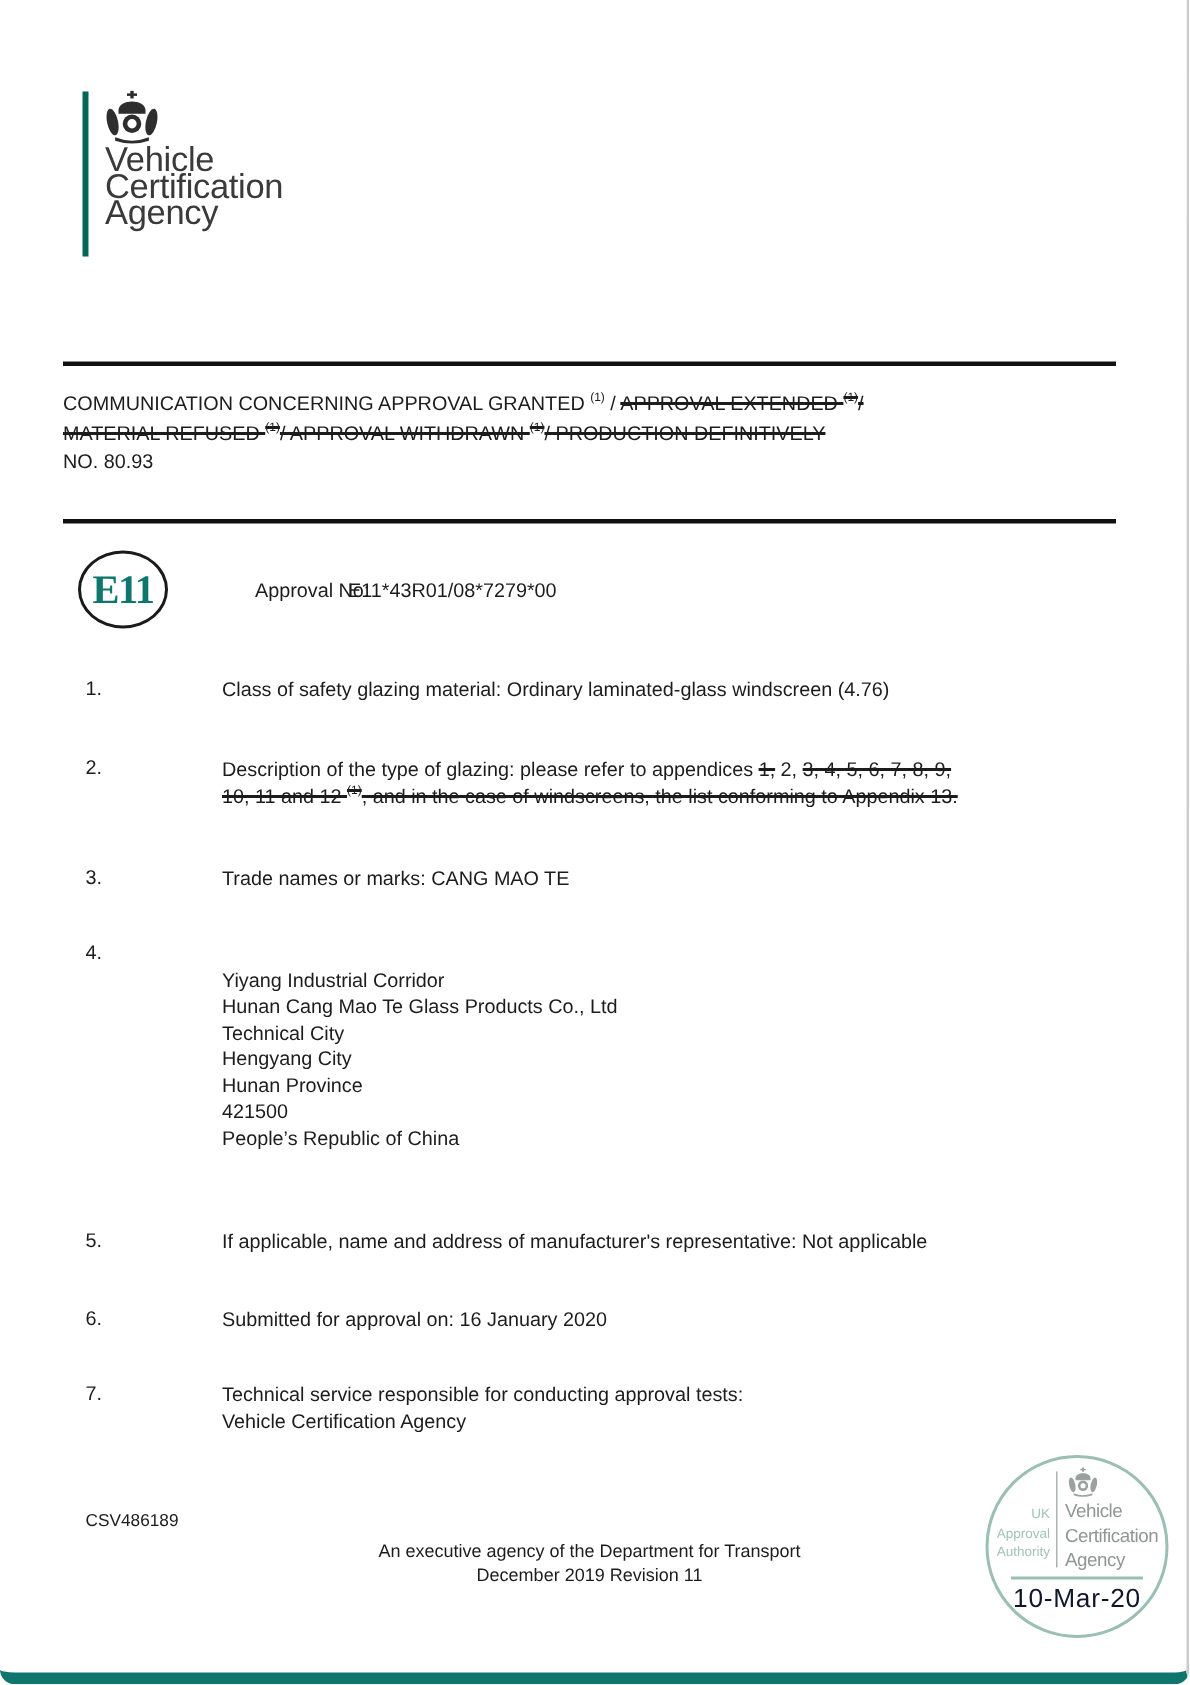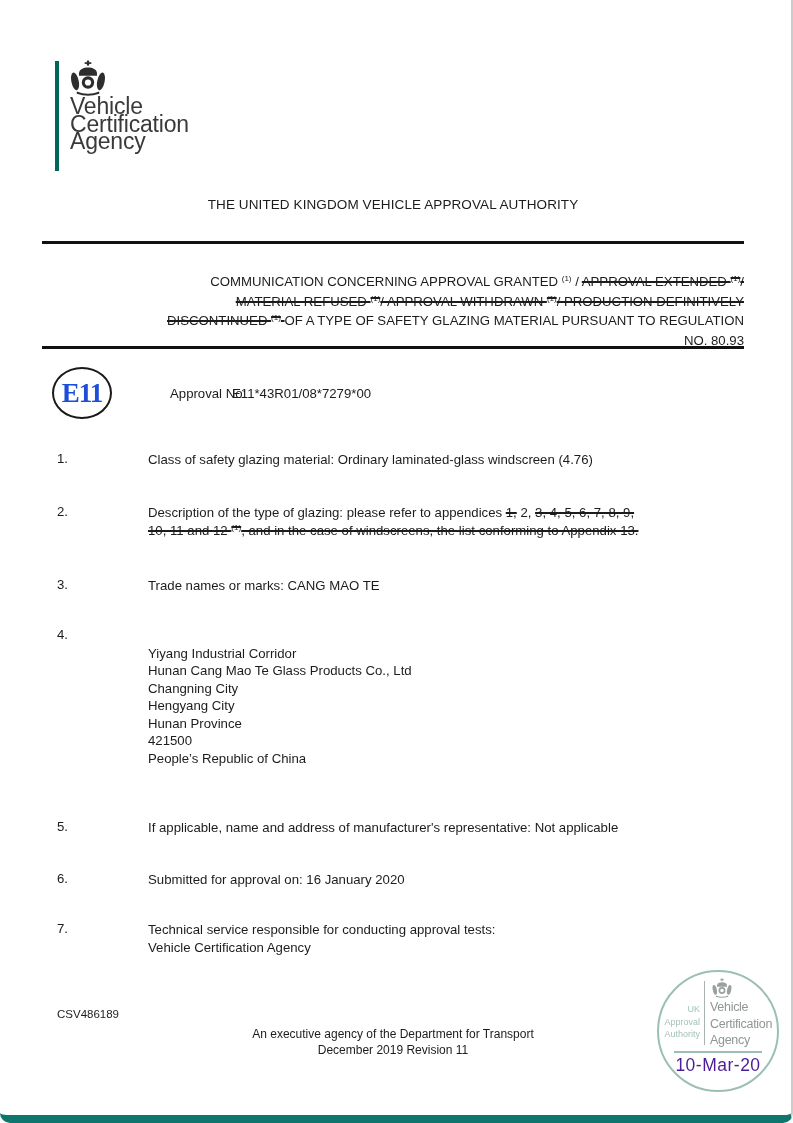--- a/index.html
+++ b/index.html
@@ -18,26 +18,26 @@
   
   .brand{position:absolute;left:55px;top:58px;}
   .brand-bar{position:absolute;left:0;top:3px;width:4px;height:110px;}
   .brand-crest{position:absolute;left:15px;top:0;width:36px;height:40px;color:#2e2e2e;}
   .brand-name{position:absolute;left:15px;top:40px;font-size:23px;line-height:28px;color:#3a3a3a;letter-spacing:-0.2px;white-space:nowrap;}
   
   .authority-title{position:absolute;left:42px;top:197px;width:702px;text-align:center;font-size:13.5px;letter-spacing:0.1px;}
   .rule{position:absolute;left:42px;width:702px;height:3px;background:#111;}
   .rule-1{top:241px;}
   .rule-2{top:346px;}
-  .communication{position:absolute;left:42px;top:272px;width:702px;text-align:right;font-size:13.2px;}
+  .communication{position:absolute;left:42px;top:259px;width:702px;text-align:left;font-size:13.2px;}
   .communication .line{line-height:19.5px;min-height:19.5px;}
   
   .e-mark{position:absolute;left:52px;top:367px;width:60px;height:52px;border:2.5px solid #1a1a1a;border-radius:50%;
           display:flex;align-items:center;justify-content:center;box-sizing:border-box;}
-  .e-mark span{font-family:"Liberation Serif","DejaVu Serif",serif;font-weight:bold;font-size:27px;color:#1d4ed8;letter-spacing:-1px;}
+  .e-mark span{font-family:"Liberation Serif","DejaVu Serif",serif;font-weight:bold;font-size:27px;color:#0f766e;letter-spacing:-1px;}
   .approval-label{position:absolute;left:130px;top:386px;font-size:13.2px;margin-left:40px;}
   .approval-number{position:absolute;left:232px;top:386px;font-size:13.2px;}
   
   .item{position:absolute;left:57px;width:690px;font-size:13.2px;}
   .item .num{position:absolute;left:0;top:0;}
   .item .body{position:absolute;left:91px;top:0;width:599px;}
   .line{line-height:17.5px;min-height:17.5px;}
   .item:nth-of-type(1){top:451px;}
   .item:nth-of-type(2){top:504px;}
   .item:nth-of-type(3){top:577px;}
@@ -54,21 +54,21 @@
   
   .stamp{position:absolute;left:657px;top:970px;width:122px;height:122px;border-radius:50%;box-sizing:border-box;}
   .stamp-ring{position:absolute;inset:0;border:2.5px solid #9bbfb3;border-radius:50%;box-sizing:border-box;}
   .stamp-left{position:absolute;left:1px;top:33px;width:42px;text-align:right;font-size:9px;color:#a3c2b8;}
   .stamp-left .line{line-height:12.5px;min-height:12.5px;}
   .stamp-divider{position:absolute;left:47px;top:11px;width:1px;height:64px;background:#a9b3b0;}
   .stamp-crest{position:absolute;left:55px;top:8px;width:20px;height:20px;color:#9aa19f;}
   .stamp-right{position:absolute;left:53px;top:29px;width:68px;font-size:12.5px;color:#8f9694;letter-spacing:-0.3px;}
   .stamp-right .line{line-height:16.5px;min-height:16.5px;}
   .stamp-hline{position:absolute;left:17px;top:81px;width:88px;height:1.5px;background:#9bbfb3;}
-  .stamp-date{position:absolute;left:0;top:85px;width:122px;text-align:center;font-size:17.5px;color:#4c1d95;letter-spacing:0.5px;}
+  .stamp-date{position:absolute;left:0;top:85px;width:122px;text-align:center;font-size:17.5px;color:#0f172a;letter-spacing:0.5px;}
 </style>
 </head>
 <body>
 
 <svg width="0" height="0" style="position:absolute">
   <symbol id="crest" viewBox="0 0 64 64">
 
     <rect x="30" y="1" width="4" height="9" fill="currentColor"></rect>
     <rect x="26" y="4" width="12" height="3" fill="currentColor"></rect>
     <path d="M16 24 C16 10 48 10 48 24 L48 28 L16 28 Z" fill="currentColor"></path>
@@ -89,28 +89,26 @@
           <use href="#crest"></use>
         </svg>
     </span>
     <div class="brand-name">
         <div class="line">Vehicle</div>
         <div class="line">Certification</div>
         <div class="line">Agency</div>
       </div>
   </div>
 
-  <div class="authority-title">THE UNITED KINGDOM VEHICLE APPROVAL AUTHORITY</div>
 
   <div class="rule rule-1"></div>
 
   <div class="communication">
       <div class="line"><span>COMMUNICATION CONCERNING APPROVAL GRANTED </span><span class="sup">(1)</span><span> / </span><span class="strike">APPROVAL EXTENDED </span><span class="strike sup">(1)</span><span class="strike">/</span></div>
       <div class="line"><span class="strike">MATERIAL REFUSED </span><span class="strike sup">(1)</span><span class="strike">/ APPROVAL WITHDRAWN </span><span class="strike sup">(1)</span><span class="strike">/ PRODUCTION DEFINITIVELY</span></div>
-      <div class="line"><span class="strike">DISCONTINUED </span><span class="strike sup">(1)</span><span class="strike"> </span><span>OF A TYPE OF SAFETY GLAZING MATERIAL PURSUANT TO REGULATION</span></div>
       <div class="line"><span>NO. 80.93</span></div>
     </div>
 
   <div class="rule rule-2"></div>
 
   <div class="e-mark">
     <span>E11</span>
   </div>
   <div class="approval-label">Approval No:</div>
   <div class="approval-number">E11*43R01/08*7279*00</div>
@@ -134,21 +132,21 @@
         <div class="body">
           <div class="line"><span>Trade names or marks: CANG MAO TE</span></div>
         </div>
       </div>
       <div class="item">
         <span class="num">4.</span>
         <div class="body">
           <div class="line"><span></span></div>
           <div class="line"><span>Yiyang Industrial Corridor</span></div>
           <div class="line"><span>Hunan Cang Mao Te Glass Products Co., Ltd</span></div>
-          <div class="line"><span>Changning City</span></div>
+          <div class="line"><span>Technical City</span></div>
           <div class="line"><span>Hengyang City</span></div>
           <div class="line"><span>Hunan Province</span></div>
           <div class="line"><span>421500</span></div>
           <div class="line"><span>People’s Republic of China</span></div>
         </div>
       </div>
       <div class="item">
         <span class="num">5.</span>
         <div class="body">
           <div class="line"><span>If applicable, name and address of manufacturer's representative: Not applicable</span></div>

